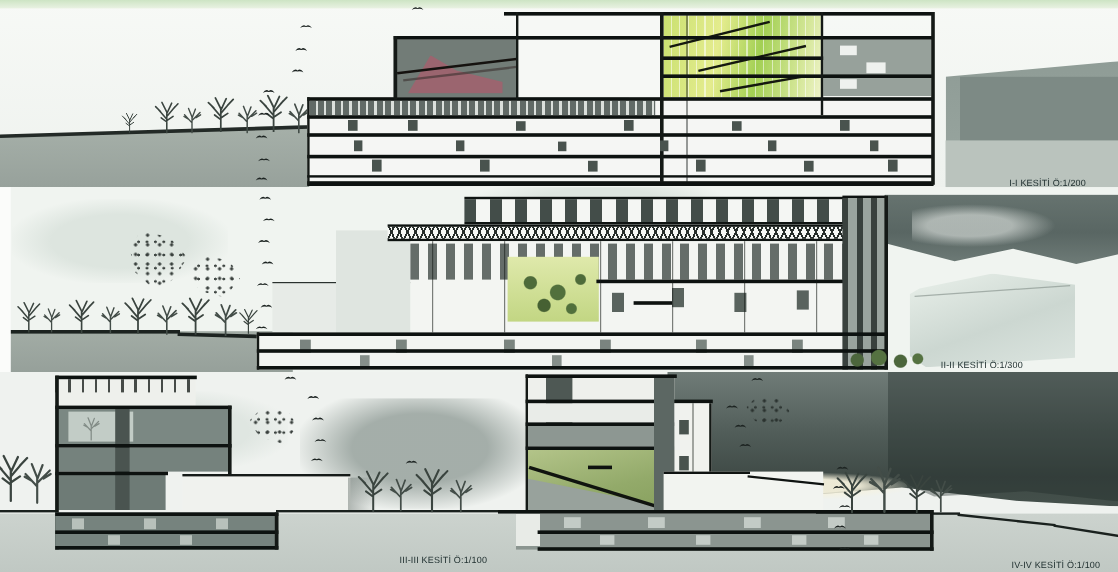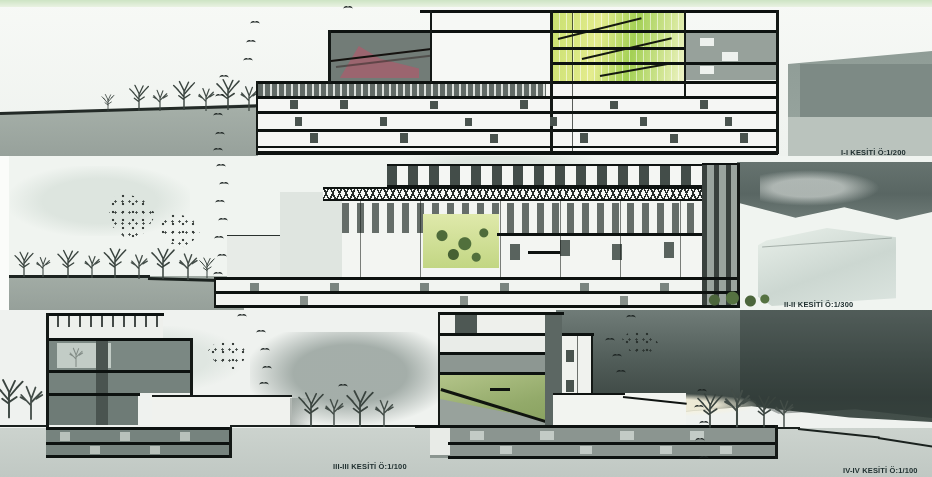--- a/index.html
+++ b/index.html
@@ -3,21 +3,21 @@
 <meta charset="utf-8">
 <style>
   *{margin:0;padding:0;box-sizing:border-box}
   html,body{background:#9aa39e}
   #board{position:relative;width:932px;height:477px;overflow:hidden;background:#f2f5f1;font-family:"Liberation Sans",sans-serif}
   .abs{position:absolute}
   .slab{position:absolute;background:#0d1210}
   .vl{position:absolute;background:#141916}
   .stub{position:absolute;background:#49534e}
   .lstub{position:absolute;background:#b8c1bb}
-  .lbl{position:absolute;font-size:7.5px;font-weight:bold;color:#203030;letter-spacing:.15px;white-space:nowrap}
+  .lbl{position:absolute;font-size:7.5px;font-weight:normal;color:#203030;letter-spacing:.15px;white-space:nowrap}
   .mull{background-image:repeating-linear-gradient(90deg,rgba(40,48,44,.45) 0 1px,transparent 1px 6px)}
   .mullf{background-image:repeating-linear-gradient(90deg,rgba(90,100,95,.8) 0 1px,transparent 1px 3.5px)}
   .mullw{background-image:repeating-linear-gradient(90deg,rgba(22,28,25,.78) 0 2px,transparent 2px 11px)}
   .stripesD{background-image:repeating-linear-gradient(90deg,#434d49 0 10px,transparent 10px 21px)}
   .truss{background-image:repeating-linear-gradient(64deg,transparent 0 4.5px,#262d2a 4.5px 6px),repeating-linear-gradient(-64deg,transparent 0 4.5px,#262d2a 4.5px 6px);border-top:2px solid #0d1210;border-bottom:2px solid #0d1210}
   .flock{background-image:radial-gradient(circle,#262d2a 1.1px,transparent 1.6px),radial-gradient(circle,#2b322f .9px,transparent 1.4px);background-size:10px 8px,7px 11px;background-position:0 0,4px 4px;opacity:.9}
   .tex{background-image:repeating-linear-gradient(90deg,rgba(255,255,255,.12) 0 2px,transparent 2px 6px),repeating-linear-gradient(0deg,rgba(255,255,255,.07) 0 2px,transparent 2px 5px)}
   .tree,.bird{position:absolute;overflow:visible}
 </style>
 </head>

